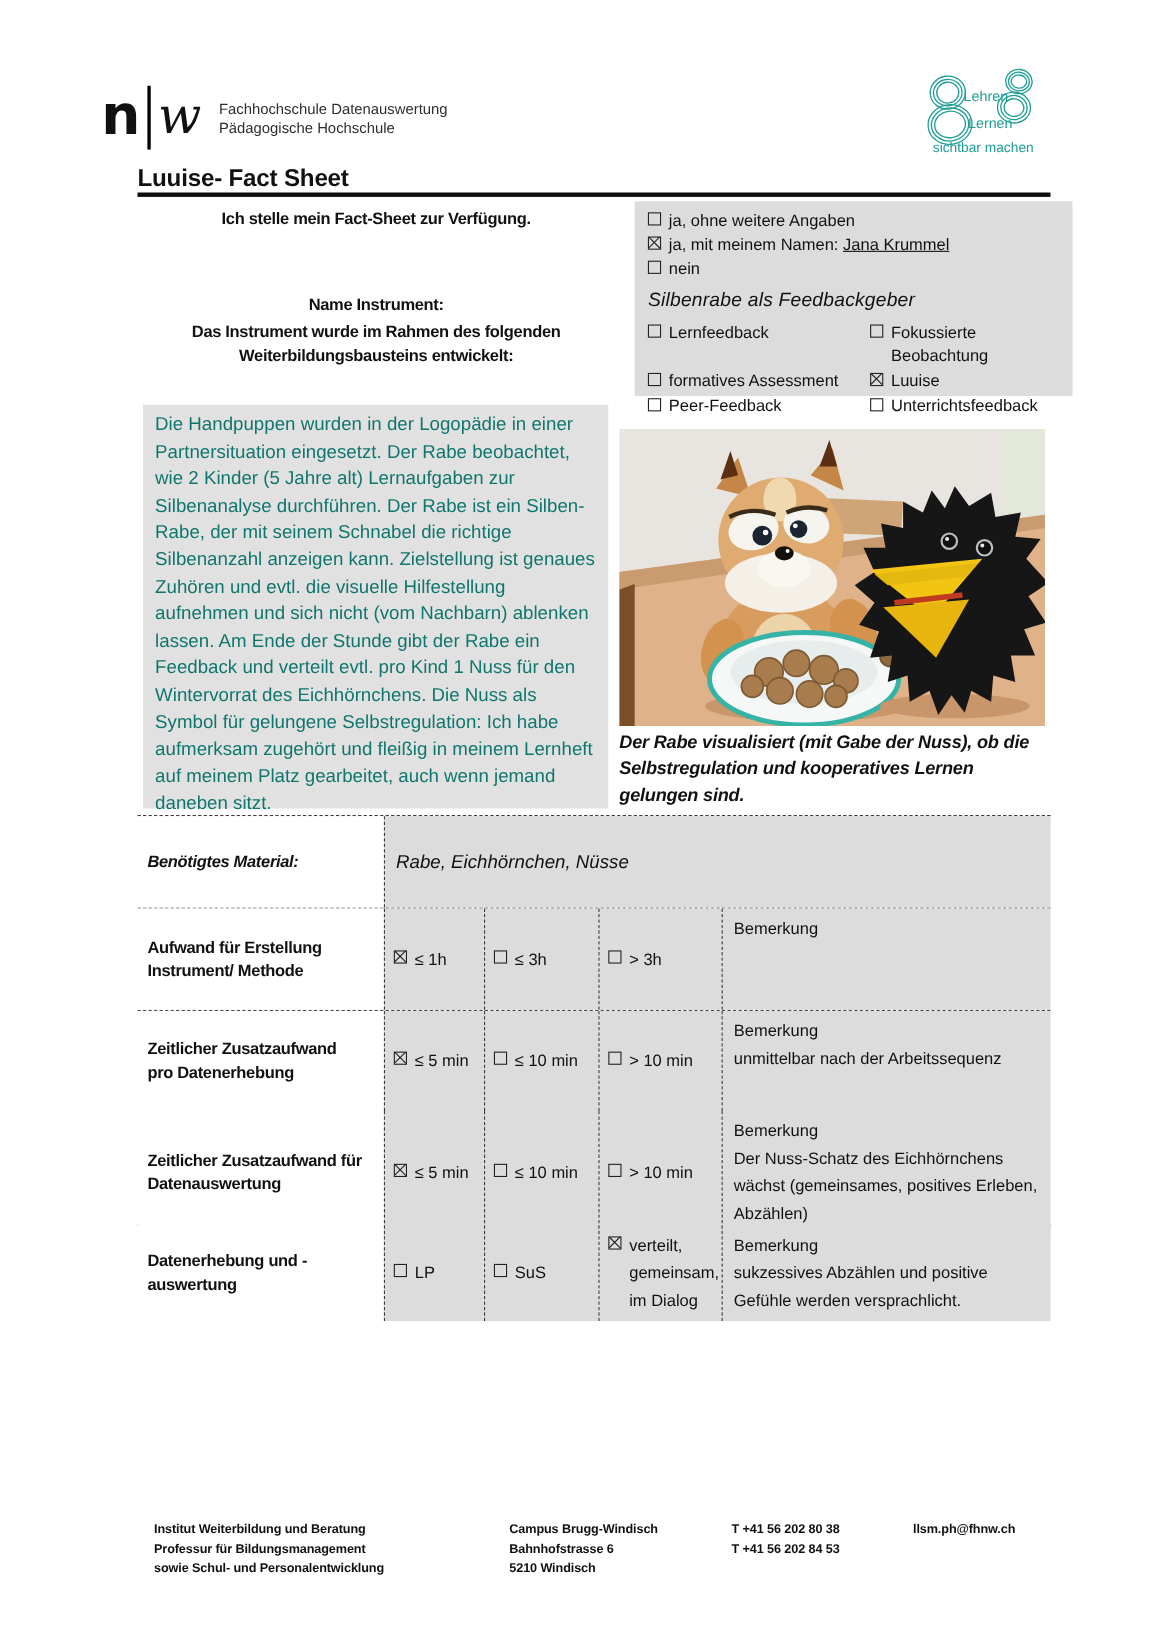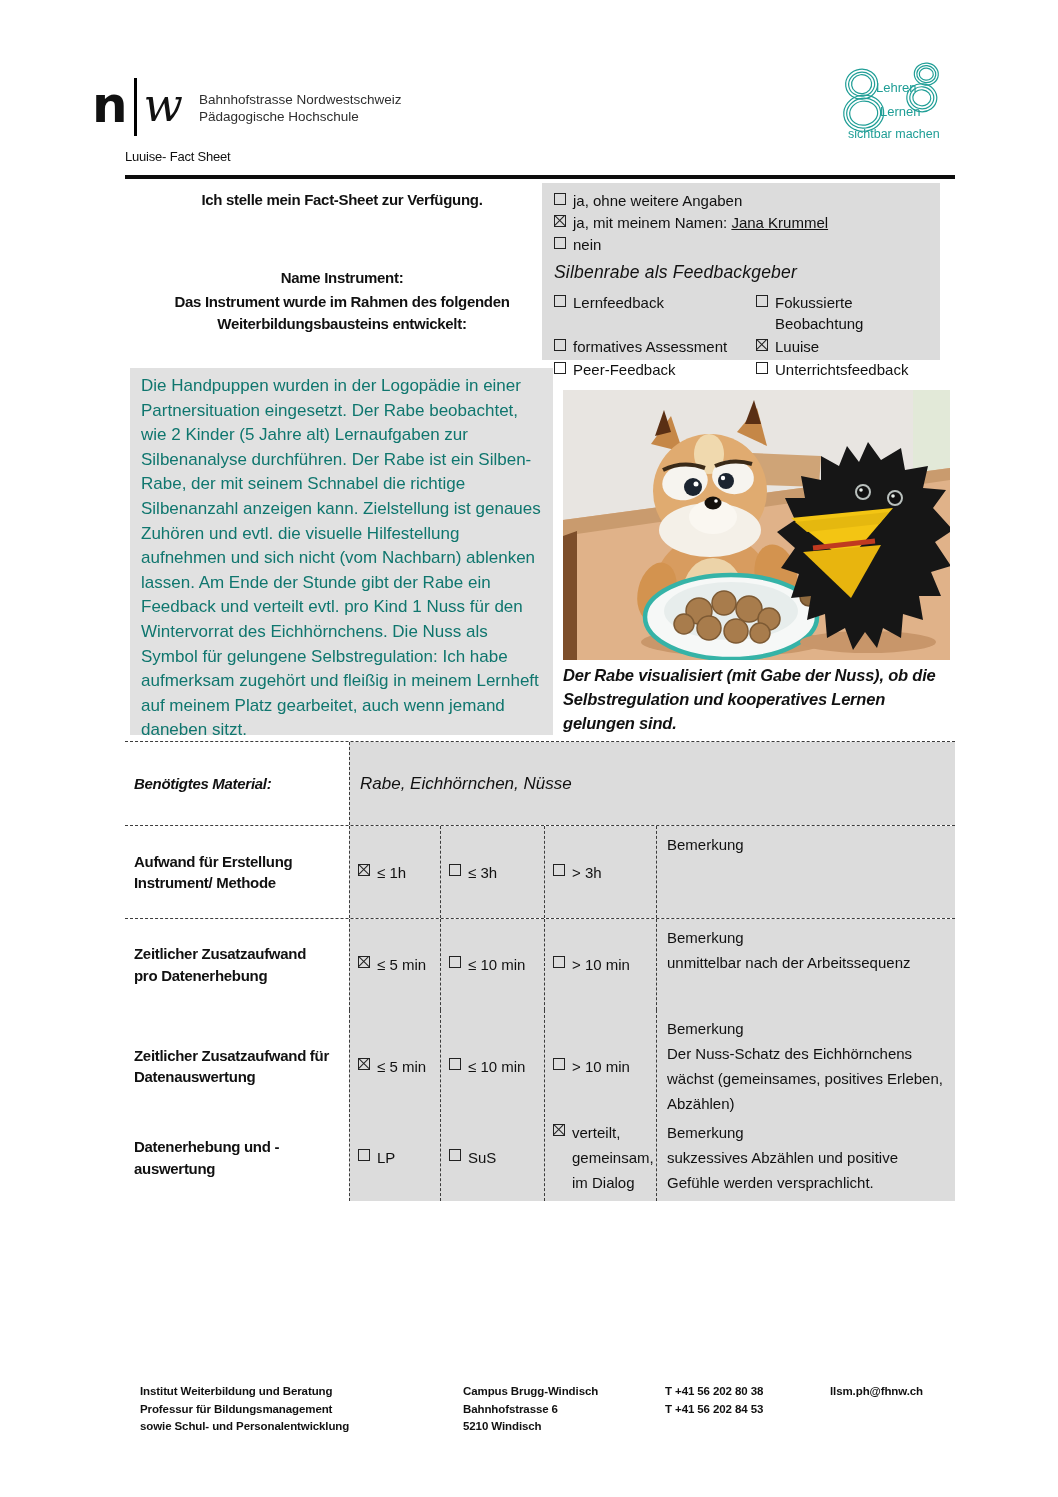--- a/index.html
+++ b/index.html
@@ -8,26 +8,26 @@
 
   
   .fh-logo{position:absolute;left:92px;top:78px;display:flex;align-items:flex-start;}
   .fh-n{font-family:"DejaVu Sans",sans-serif;font-weight:bold;font-size:50px;line-height:54px;}
   .fh-bar{width:3px;height:58px;background:#000;margin:0 7px 0 6px;}
   .fh-w{font-family:"DejaVu Serif",serif;font-style:italic;font-size:46px;line-height:54px;}
   .fh-org{position:absolute;left:199px;top:91px;font-size:13.5px;line-height:17px;color:#2e2e2e;}
   .badge{position:absolute;left:836px;top:56px;}
 
   
-  .doc-title{position:absolute;left:125px;top:149px;font-weight:normal;font-size:13px;letter-spacing:-0.2px;}
+  .doc-title{position:absolute;left:125px;top:149px;font-weight:bold;font-size:22px;letter-spacing:-0.2px;}
   .title-rule{position:absolute;left:125px;top:175px;width:830px;height:3.5px;background:#0d0d0d;}
 
   
   .lbl{position:absolute;left:134px;width:416px;font-weight:bold;font-size:15px;line-height:21.5px;letter-spacing:-0.3px;text-align:center;}
-  .panel{position:absolute;left:542px;top:183px;width:398px;height:177px;background:#dcdcdc;
+  .panel{position:absolute;left:577px;top:183px;width:398px;height:177px;background:#dcdcdc;
          padding:7px 12px;box-sizing:border-box;}
   .opt{display:flex;align-items:flex-start;font-size:15px;line-height:21px;margin-bottom:1px;}
   .opt .txt{flex:1;}
   .cb{display:inline-block;flex:0 0 auto;width:12px;height:12px;border:1.4px solid #222;
       position:relative;margin:3px 7px 0 0;background:transparent;box-sizing:border-box;}
   .cb.checked::before,.cb.checked::after{content:"";position:absolute;left:-2px;top:4.2px;width:13.5px;height:1.4px;background:#222;}
   .cb.checked::before{transform:rotate(45deg);}
   .cb.checked::after{transform:rotate(-45deg);}
   .uline{text-decoration:underline;}
   .instr-name{font-style:italic;font-size:17.5px;margin-top:7px;letter-spacing:0.2px;}
@@ -65,21 +65,21 @@
 <body>
 
 <div class="page">
 
   <div class="fh-logo">
     <span class="fh-n">n</span>
     <span class="fh-bar"></span>
     <span class="fh-w">w</span>
   </div>
   <div class="fh-org">
-    <div>Bahnhofstrasse Nordwestschweiz</div>
+    <div>Fachhochschule Datenauswertung</div>
     <div>Pädagogische Hochschule</div>
   </div>
 
   <svg class="badge" width="114" height="92" viewBox="0 0 114 92">
     <g fill="none" stroke-width="1.2" stroke="#1f9e96">
       <g transform="rotate(-8 28 45)">
         <ellipse cx="28" cy="28" rx="16" ry="15"></ellipse>
           <ellipse cx="28" cy="28" rx="13" ry="12"></ellipse>
           <ellipse cx="28" cy="28" rx="10" ry="9.5"></ellipse>
         <ellipse cx="26" cy="57" rx="20" ry="18"></ellipse>

